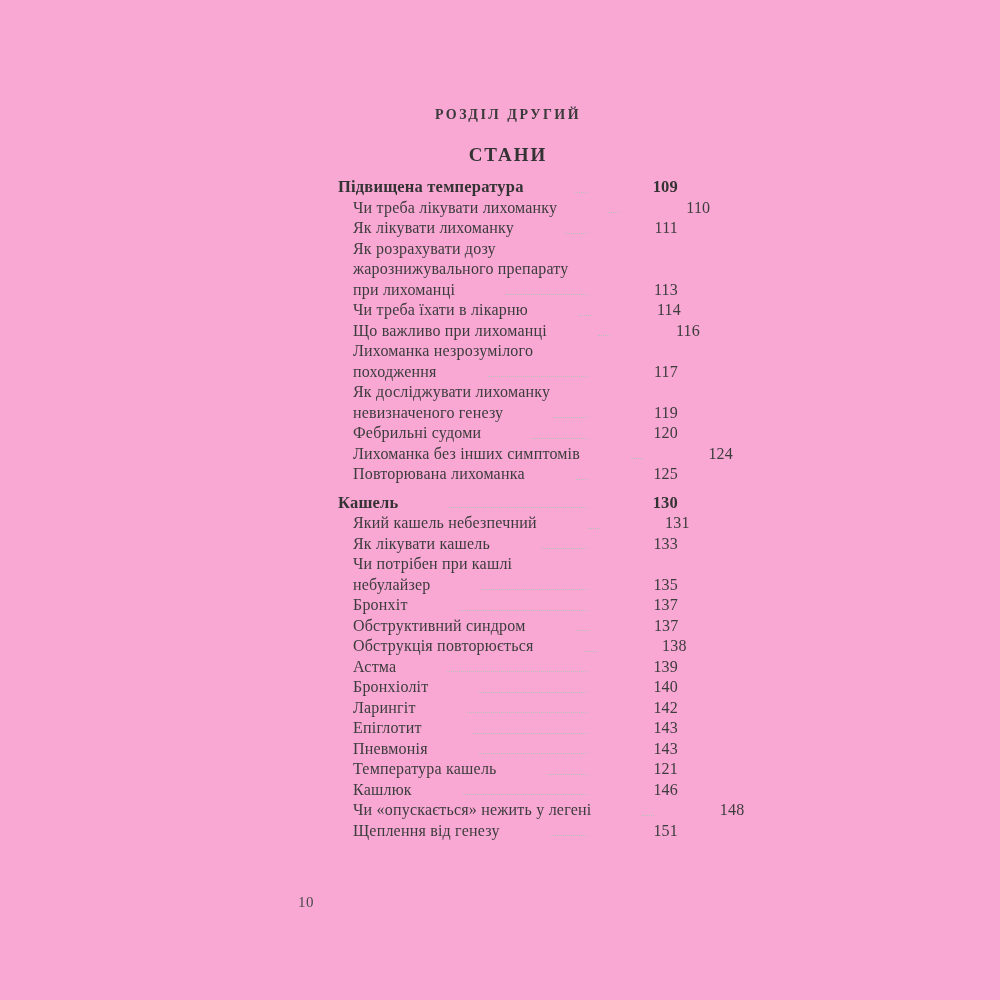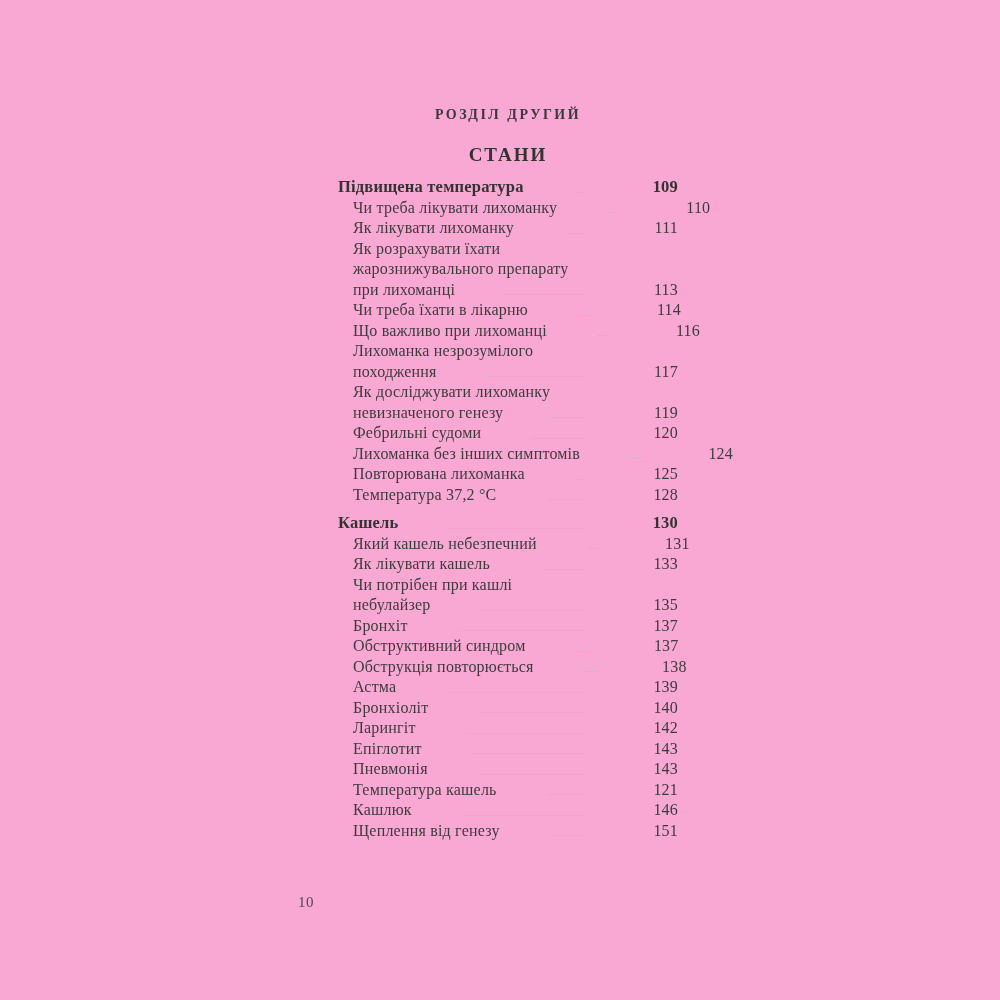--- a/index.html
+++ b/index.html
@@ -111,21 +111,21 @@
           <span class="label">Чи треба лікувати лихоманку</span>
           <span class="leader"></span>
           <span class="pagenum">110</span>
         </div>
         <div class="row item-row">
           <span class="label">Як лікувати лихоманку</span>
           <span class="leader"></span>
           <span class="pagenum">111</span>
         </div>
         <div class="row item-row">
-          <span class="label">Як розрахувати їхати</span>
+          <span class="label">Як розрахувати дозу</span>
         </div>
         <div class="row item-row">
           <span class="label">жарознижувального препарату</span>
         </div>
         <div class="row item-row">
           <span class="label">при лихоманці</span>
           <span class="leader"></span>
           <span class="pagenum">113</span>
         </div>
         <div class="row item-row">
@@ -161,25 +161,20 @@
         </div>
         <div class="row item-row">
           <span class="label">Лихоманка без інших симптомів</span>
           <span class="leader"></span>
           <span class="pagenum">124</span>
         </div>
         <div class="row item-row">
           <span class="label">Повторювана лихоманка</span>
           <span class="leader"></span>
           <span class="pagenum">125</span>
-        </div>
-        <div class="row item-row">
-          <span class="label">Температура 37,2 °С</span>
-          <span class="leader"></span>
-          <span class="pagenum">128</span>
         </div>
       </div>
       <div class="toc-section">
         <div class="row section-row">
           <span class="label">Кашель</span>
           <span class="leader"></span>
           <span class="pagenum">130</span>
         </div>
         <div class="row item-row">
           <span class="label">Який кашель небезпечний</span>
@@ -243,20 +238,25 @@
           <span class="label">Температура кашель</span>
           <span class="leader"></span>
           <span class="pagenum">121</span>
         </div>
         <div class="row item-row">
           <span class="label">Кашлюк</span>
           <span class="leader"></span>
           <span class="pagenum">146</span>
         </div>
         <div class="row item-row">
+          <span class="label">Чи «опускається» нежить у легені</span>
+          <span class="leader"></span>
+          <span class="pagenum">148</span>
+        </div>
+        <div class="row item-row">
           <span class="label">Щеплення від генезу</span>
           <span class="leader"></span>
           <span class="pagenum">151</span>
         </div>
       </div>
     </div>
 
   <div class="folio">10</div>
 </div>
 

